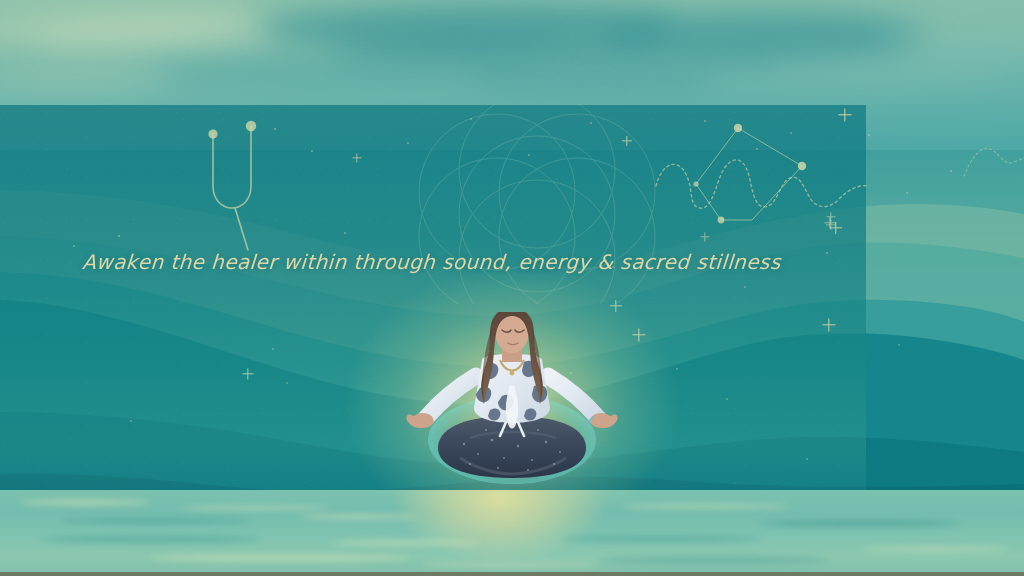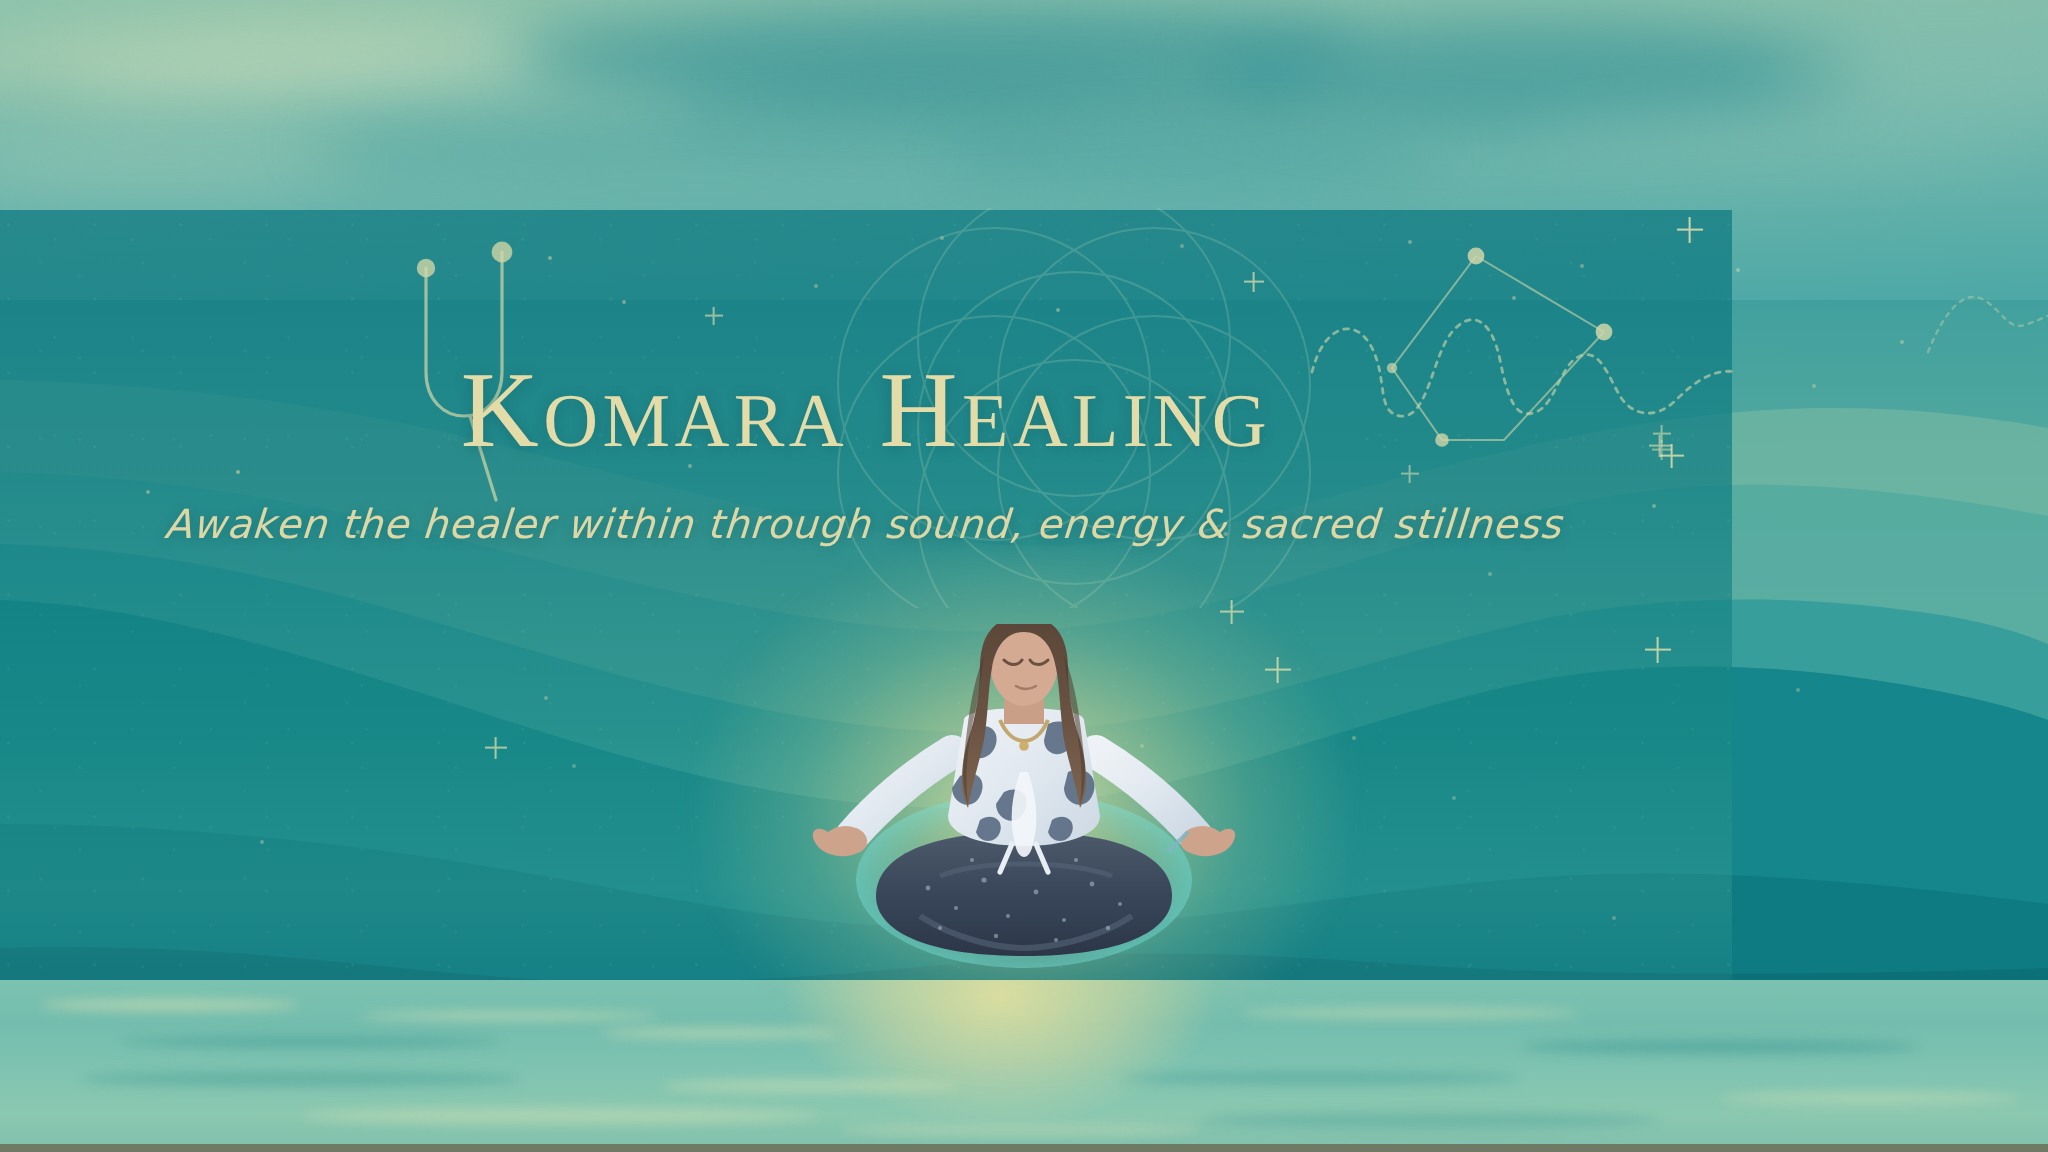--- a/index.html
+++ b/index.html
@@ -432,17 +432,16 @@
         <path d="M114,-4 C96,-4 92,10 92,22 C92,34 90,46 86,58 C82,72 82,84 86,92
                  C88,80 92,68 94,58 C96,46 96,32 98,22 C100,10 106,4 114,4
                  C122,4 128,10 130,22 C132,32 132,46 134,58 C136,68 140,80 142,92
                  C146,84 146,72 142,58 C138,46 136,34 136,22 C136,10 132,-4 114,-4 Z" fill="url(#gHair)"></path>
         <path d="M94,16 C88,30 86,48 84,66 C83,76 84,84 86,90 C84,76 86,58 90,42 C92,32 93,24 94,16 Z" fill="#4e3c30" opacity=".55"></path>
         <path d="M134,16 C140,30 142,48 144,66 C145,76 144,84 142,90 C144,76 142,58 138,42 C136,32 135,24 134,16 Z" fill="#4e3c30" opacity=".55"></path>
       </svg>
     </div>
   </div>
 
-  <div class="title">Komara Healing</div>
 
   <div class="tagline">Awaken the healer within through sound, energy &amp; sacred stillness</div>
 
 </div>
 
 </body></html>

